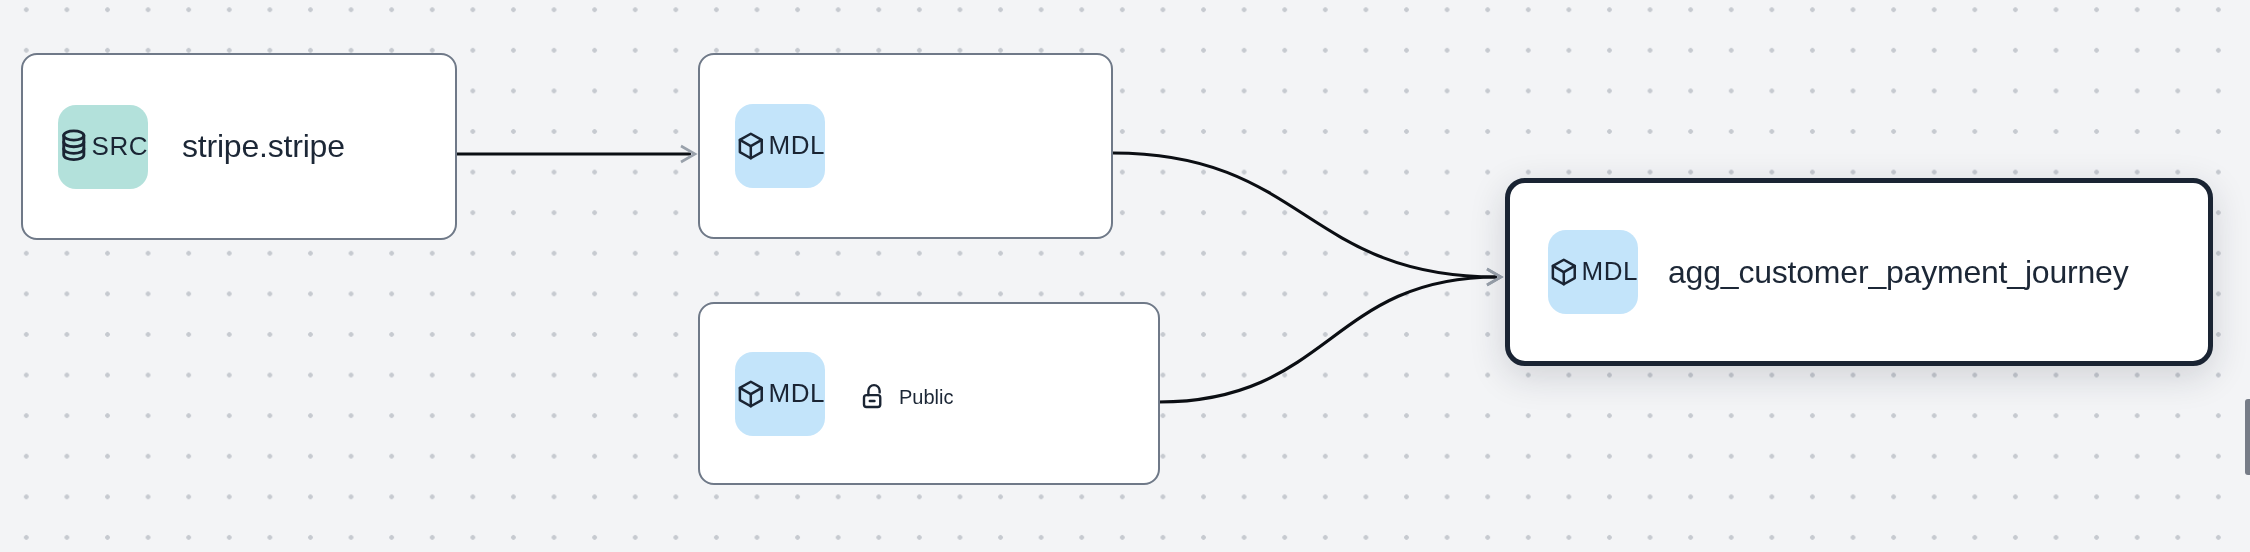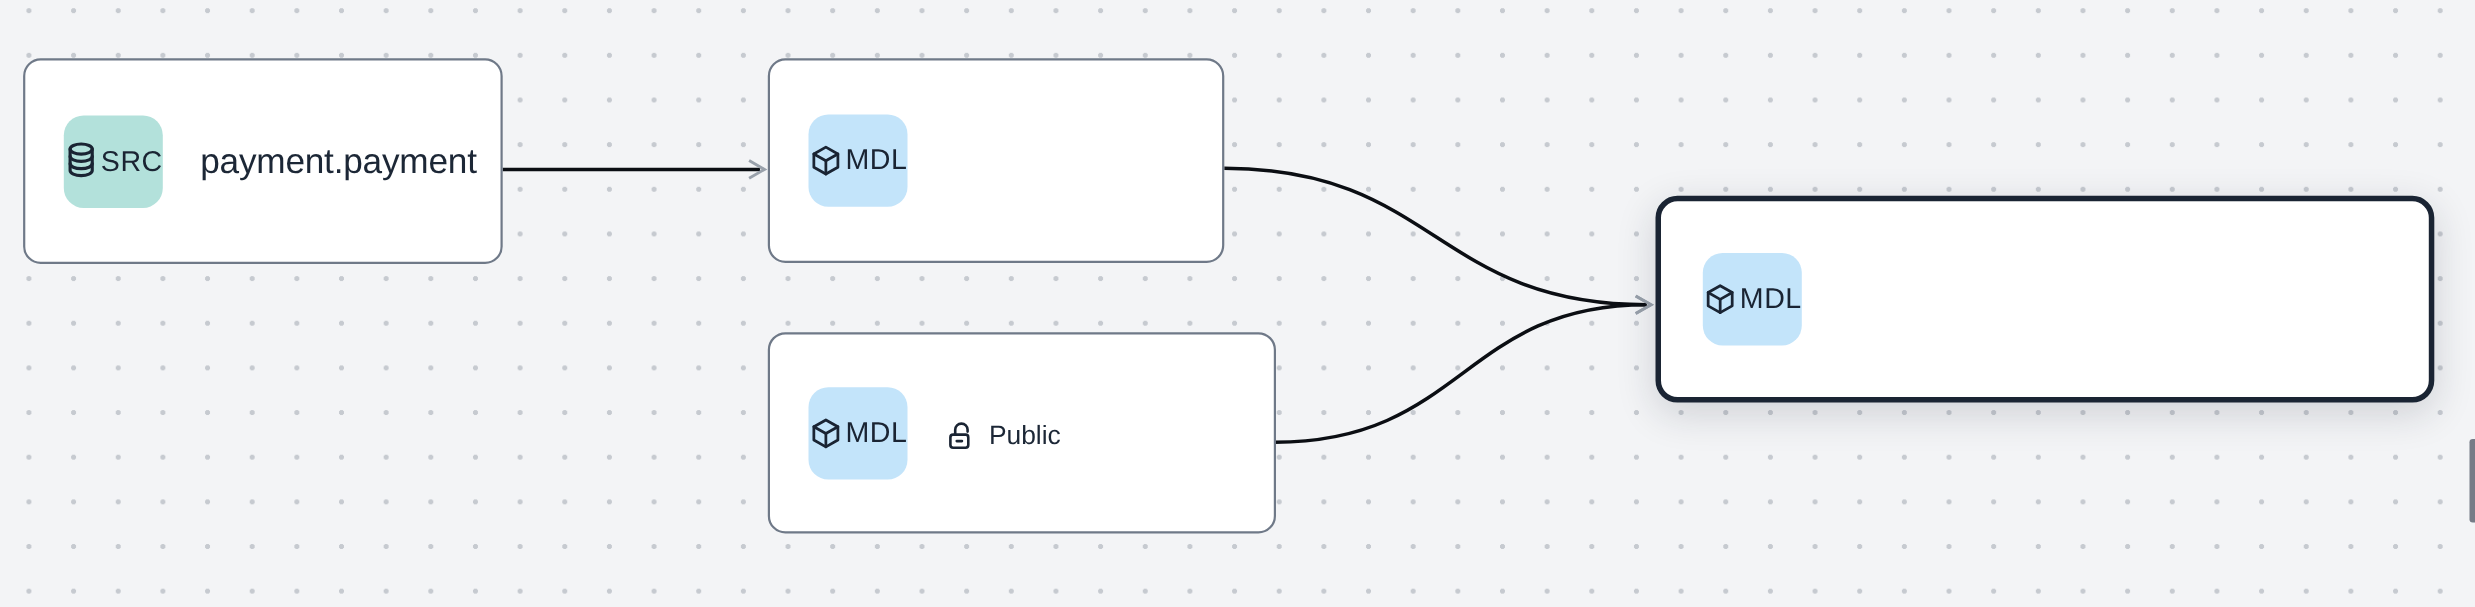--- a/index.html
+++ b/index.html
@@ -59,21 +59,21 @@
     font-weight:500;letter-spacing:.5px;
   }
 
   .node-text{display:flex;flex-direction:column;justify-content:center}
   .node-title{
     font-size:32px;font-weight:400;color:var(--text_color);
     white-space:nowrap;letter-spacing:-.2px;line-height:1.2;
   }
   .node-subtitle{
     display:flex;align-items:center;gap:10px;margin-top:7px;
-    font-size:24px;color:var(--text_color);line-height:1.1;
+    font-size:20px;color:var(--text_color);line-height:1.1;
   }
   .node-subtitle svg{display:block}
 
   .scrollbar-thumb{
     position:absolute;right:0;top:399px;width:5px;height:76px;
     background:#5f6673;border-radius:3px 0 0 3px;opacity:.85;
   }
 </style>
 </head>
 <body>
@@ -95,21 +95,21 @@
     <div class="badge badge-src">
       <svg width="38" height="46" viewBox="0 0 22 26" fill="none" stroke="#1a2433" stroke-width="2" stroke-linecap="round" stroke-linejoin="round">
         <ellipse cx="11" cy="5" rx="7" ry="3.2"></ellipse>
         <path d="M4 5 v13.6 c0 1.8 3.1 3.2 7 3.2 s7 -1.4 7 -3.2 V5"></path>
         <path d="M4 9.6 c0 1.8 3.1 3.2 7 3.2 s7 -1.4 7 -3.2"></path>
         <path d="M4 14.2 c0 1.8 3.1 3.2 7 3.2 s7 -1.4 7 -3.2"></path>
       </svg>
       <span class="badge-label">SRC</span>
     </div>
     <div class="node-text">
-      <div class="node-title">payment.payment</div>
+      <div class="node-title">stripe.stripe</div>
     </div>
   </div>
 
   <div class="node node-stg-payments">
     <div class="badge badge-mdl">
       <svg width="44" height="42" viewBox="0 0 24 24" fill="none" stroke="#1a2433" stroke-width="1.9" stroke-linecap="round" stroke-linejoin="round">
         <path d="M12 2.7 L20.3 7.4 V16.6 L12 21.3 L3.7 16.6 V7.4 Z"></path>
         <path d="M3.7 7.4 L12 12.1 L20.3 7.4"></path>
         <path d="M12 12.1 V21.3"></path>
       </svg>
@@ -140,17 +140,20 @@
 
   <div class="node node-agg selected">
     <div class="badge badge-mdl">
       <svg width="44" height="42" viewBox="0 0 24 24" fill="none" stroke="#1a2433" stroke-width="1.9" stroke-linecap="round" stroke-linejoin="round">
         <path d="M12 2.7 L20.3 7.4 V16.6 L12 21.3 L3.7 16.6 V7.4 Z"></path>
         <path d="M3.7 7.4 L12 12.1 L20.3 7.4"></path>
         <path d="M12 12.1 V21.3"></path>
       </svg>
       <span class="badge-label">MDL</span>
     </div>
+    <div class="node-text">
+      <div class="node-title">agg_customer_payment_journey</div>
+    </div>
   </div>
 
   <div class="scrollbar-thumb"></div>
 
 </div>
 
 </body></html>

